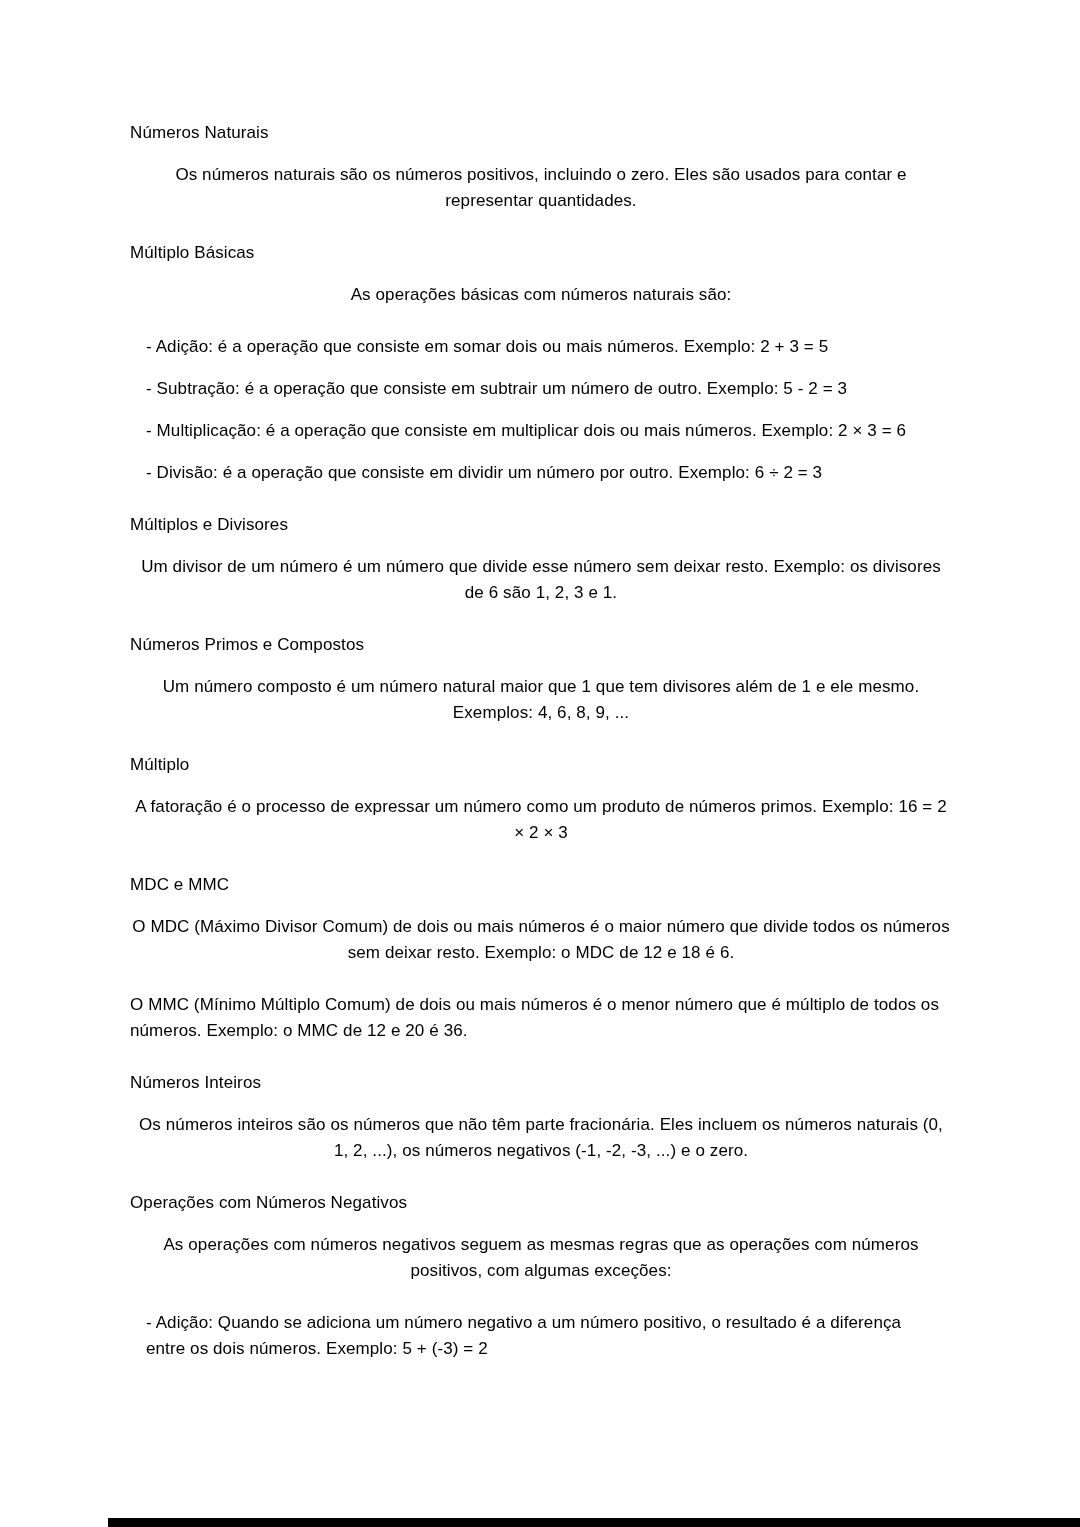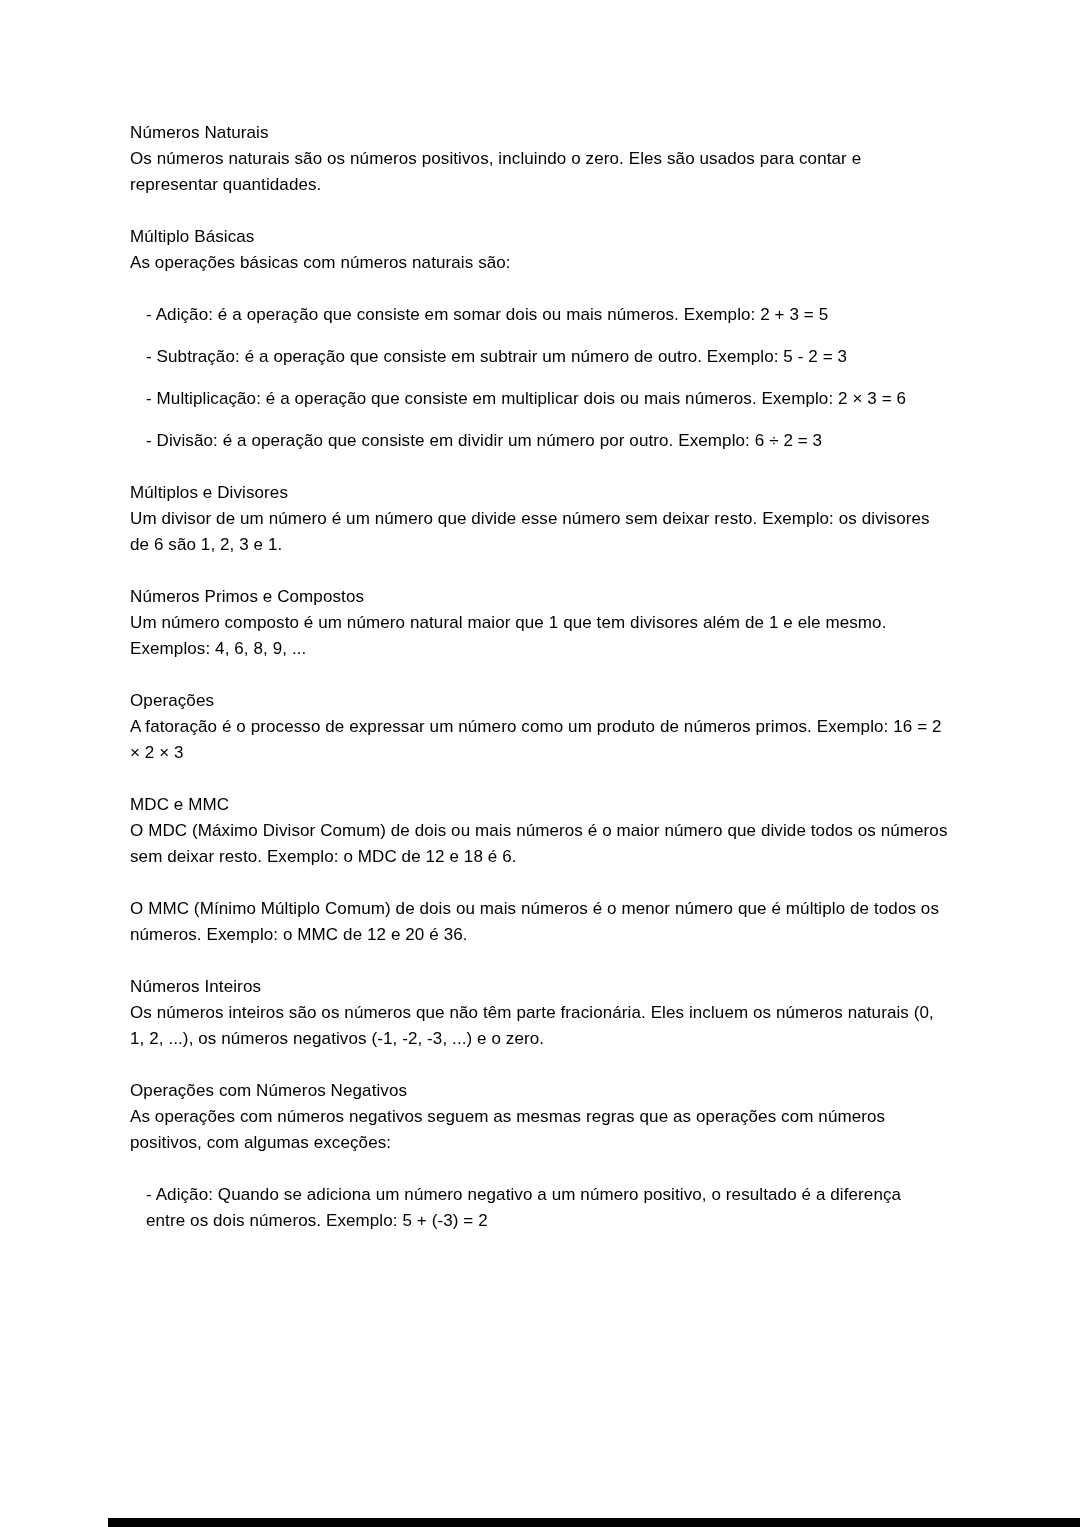--- a/index.html
+++ b/index.html
@@ -30,21 +30,22 @@
   }
   .heading {
     margin: 0;
     font-size: 17px;
     font-weight: 400;
   }
   .block {
     margin: 26px 0 0 0;
   }
   .heading + .block {
-    margin-top: 0;
+    margin-top: 16px;
+    text-align: center;
   }
   .list-item {
     margin: 16px;
   }
   .bottom-bar {
     position: absolute;
     left: 108px;
     right: 0;
     bottom: 0;
     height: 9px;
@@ -77,21 +78,21 @@
       <div class="heading">Múltiplos e Divisores</div>
       <div class="block">Um divisor de um número é um número que divide esse número sem deixar resto. Exemplo: os divisores de 6 são 1, 2, 3 e 1.</div>
     </div>
 
     <div class="section">
       <div class="heading">Números Primos e Compostos</div>
       <div class="block">Um número composto é um número natural maior que 1 que tem divisores além de 1 e ele mesmo. Exemplos: 4, 6, 8, 9, ...</div>
     </div>
 
     <div class="section">
-      <div class="heading">Operações</div>
+      <div class="heading">Múltiplo</div>
       <div class="block">A fatoração é o processo de expressar um número como um produto de números primos. Exemplo: 16 = 2 × 2 × 3</div>
     </div>
 
     <div class="section">
       <div class="heading">MDC e MMC</div>
       <div class="block">O MDC (Máximo Divisor Comum) de dois ou mais números é o maior número que divide todos os números sem deixar resto. Exemplo: o MDC de 12 e 18 é 6.</div>
       <div class="block">O MMC (Mínimo Múltiplo Comum) de dois ou mais números é o menor número que é múltiplo de todos os números. Exemplo: o MMC de 12 e 20 é 36.</div>
     </div>
 
     <div class="section">

